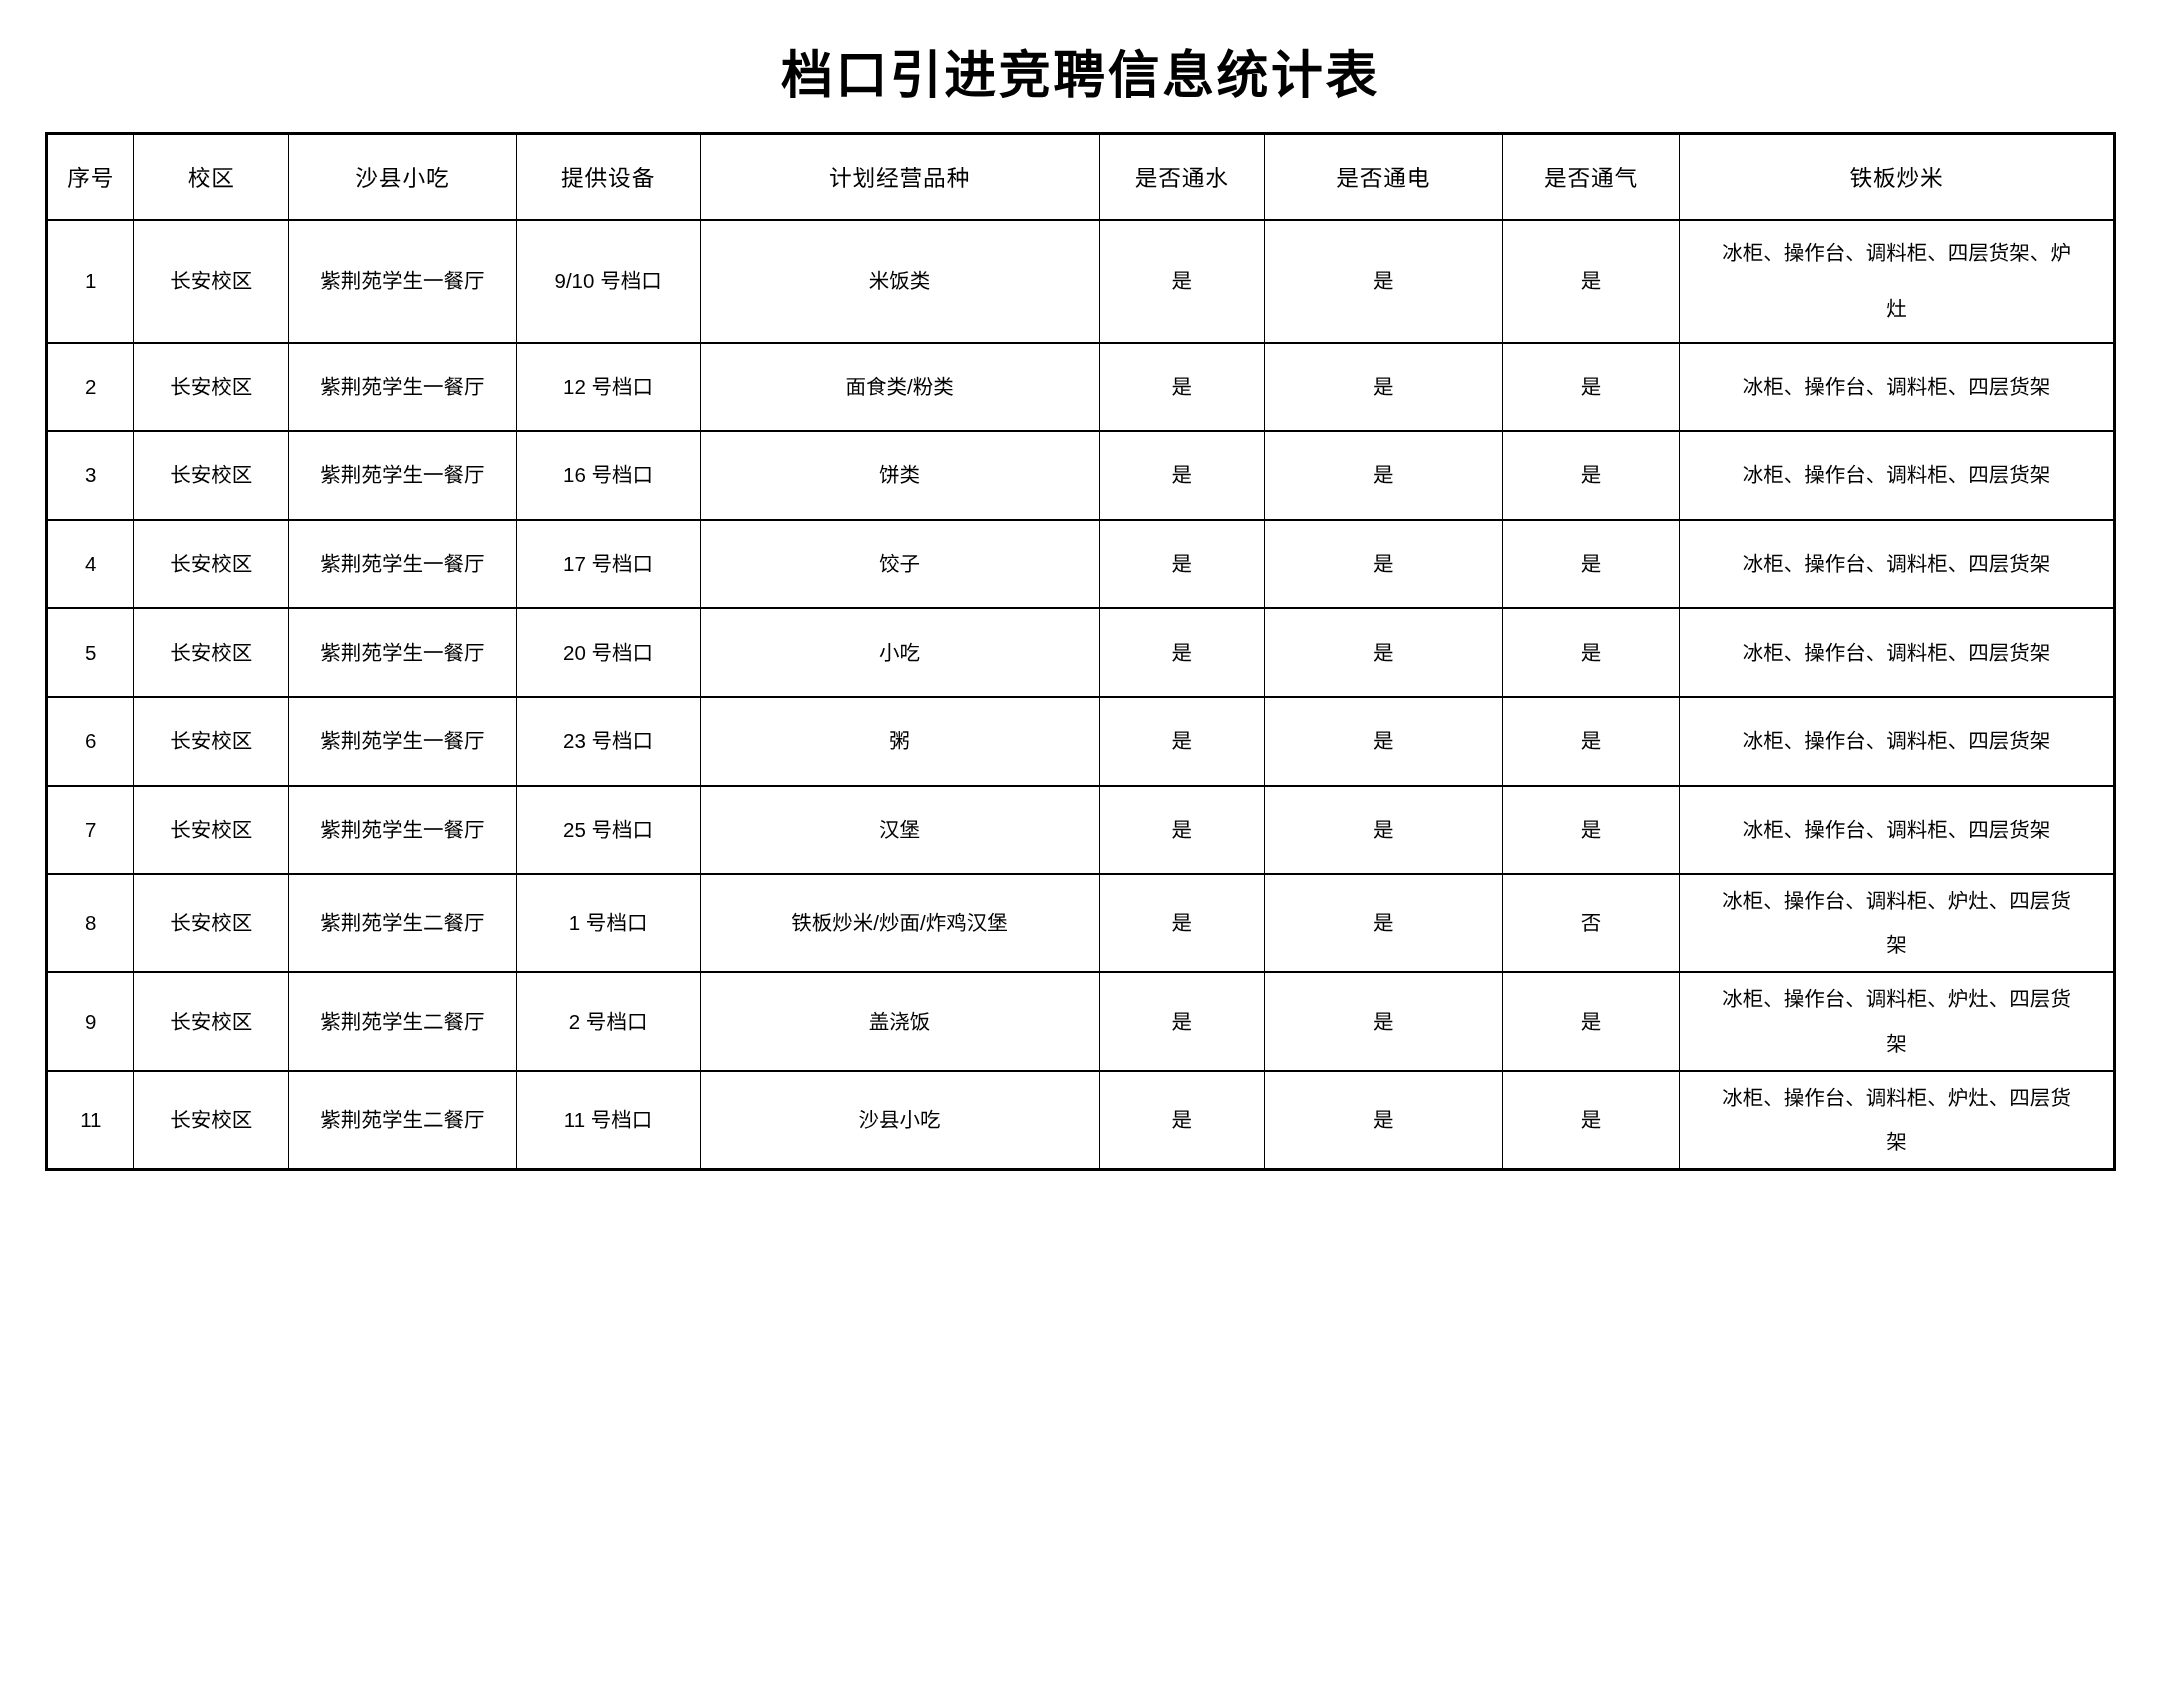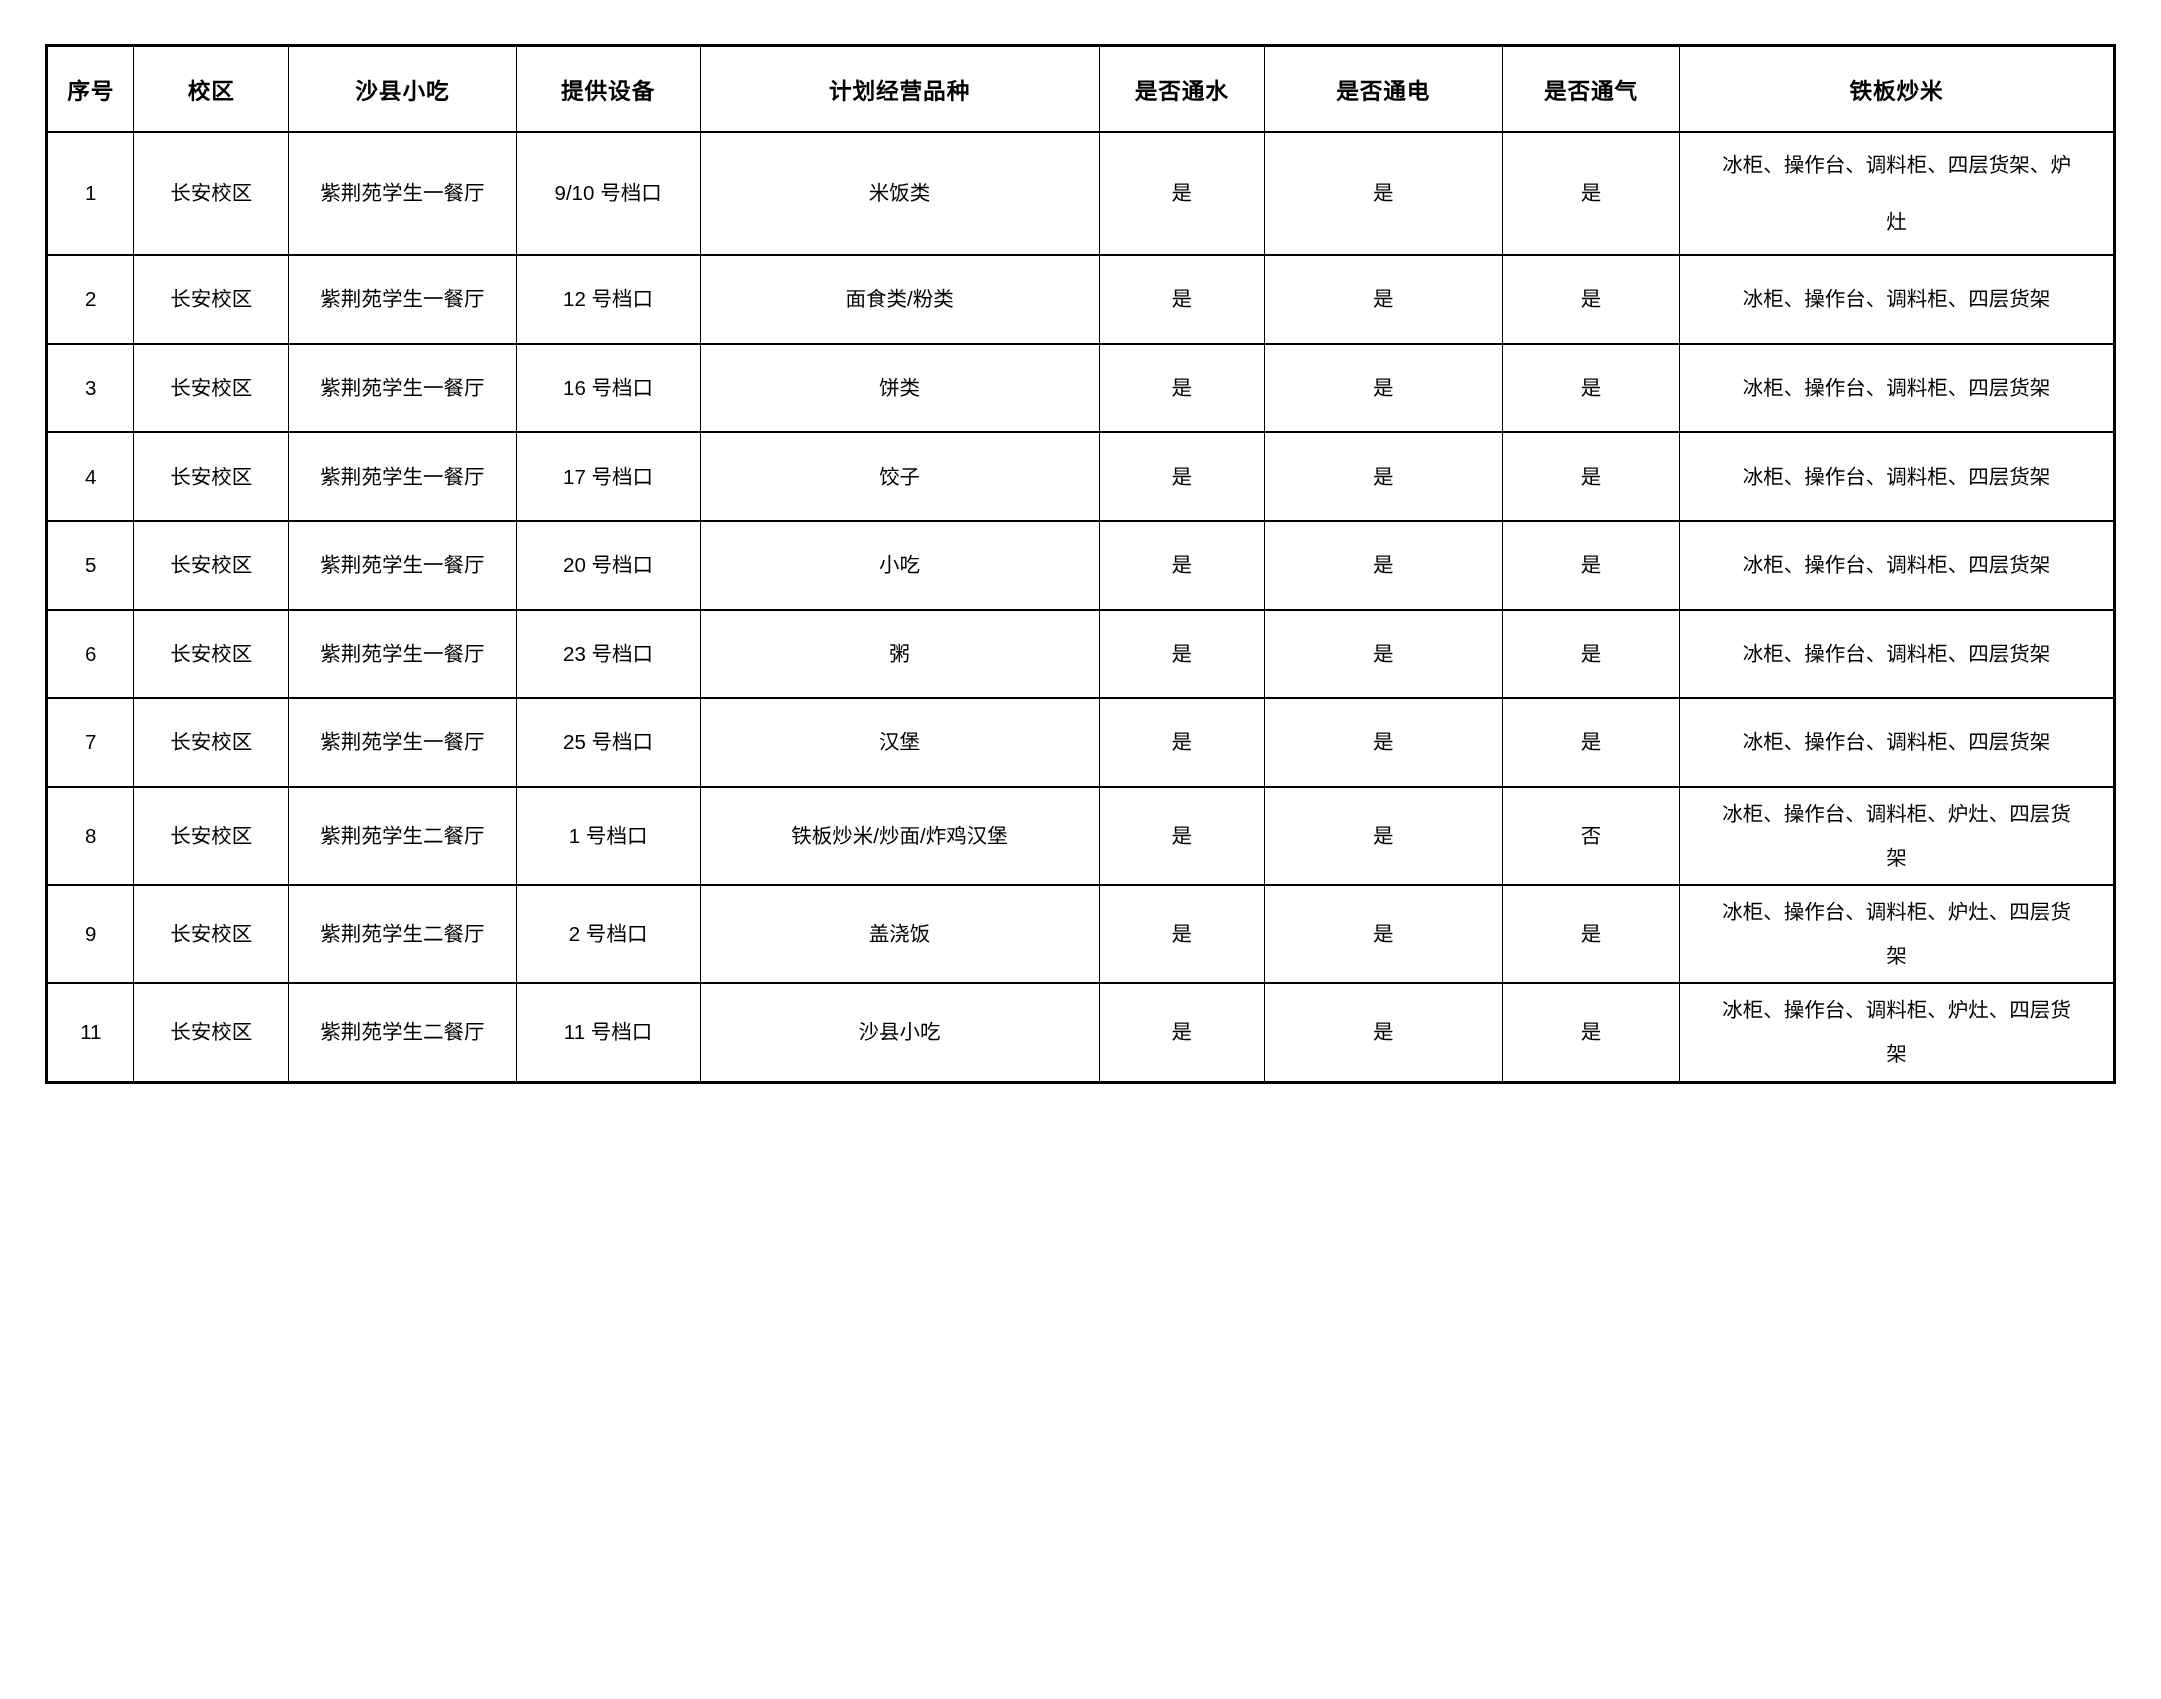--- a/index.html
+++ b/index.html
@@ -42,21 +42,21 @@
     border-left-width: 0.055vw;
     border-right-width: 0.055vw;
     text-align: center;
     vertical-align: middle;
     padding: 0 0.25vw;
     overflow: hidden;
   }
   thead tr { height: 4.0vw; }
   thead th {
     font-size: 1.05vw;
-    font-weight: 700;
+    font-weight: 400;
     letter-spacing: 0.04vw;
   }
   tbody tr { height: 4.1vw; }
   tbody tr:first-child { height: 5.43vw; }
   tbody td {
     font-size: 0.95vw;
     line-height: 2.15;
     font-weight: 400;
   }
   tbody tr:first-child td { line-height: 2.75; }
@@ -74,20 +74,21 @@
   col.c-water      { width: 8.0%;  }
   col.c-electric   { width: 11.5%; }
   col.c-gas        { width: 8.6%;  }
   col.c-equipment  { width: 21.0%; }
 </style>
 </head>
 <body>
 
 <div class="page">
 
+  <h1 class="doc-title">档口引进竞聘信息统计表</h1>
 
   <table class="stats">
     <colgroup>
       <col class="c-serial">
       <col class="c-campus">
       <col class="c-restaurant">
       <col class="c-stall">
       <col class="c-category">
       <col class="c-water">
       <col class="c-electric">

